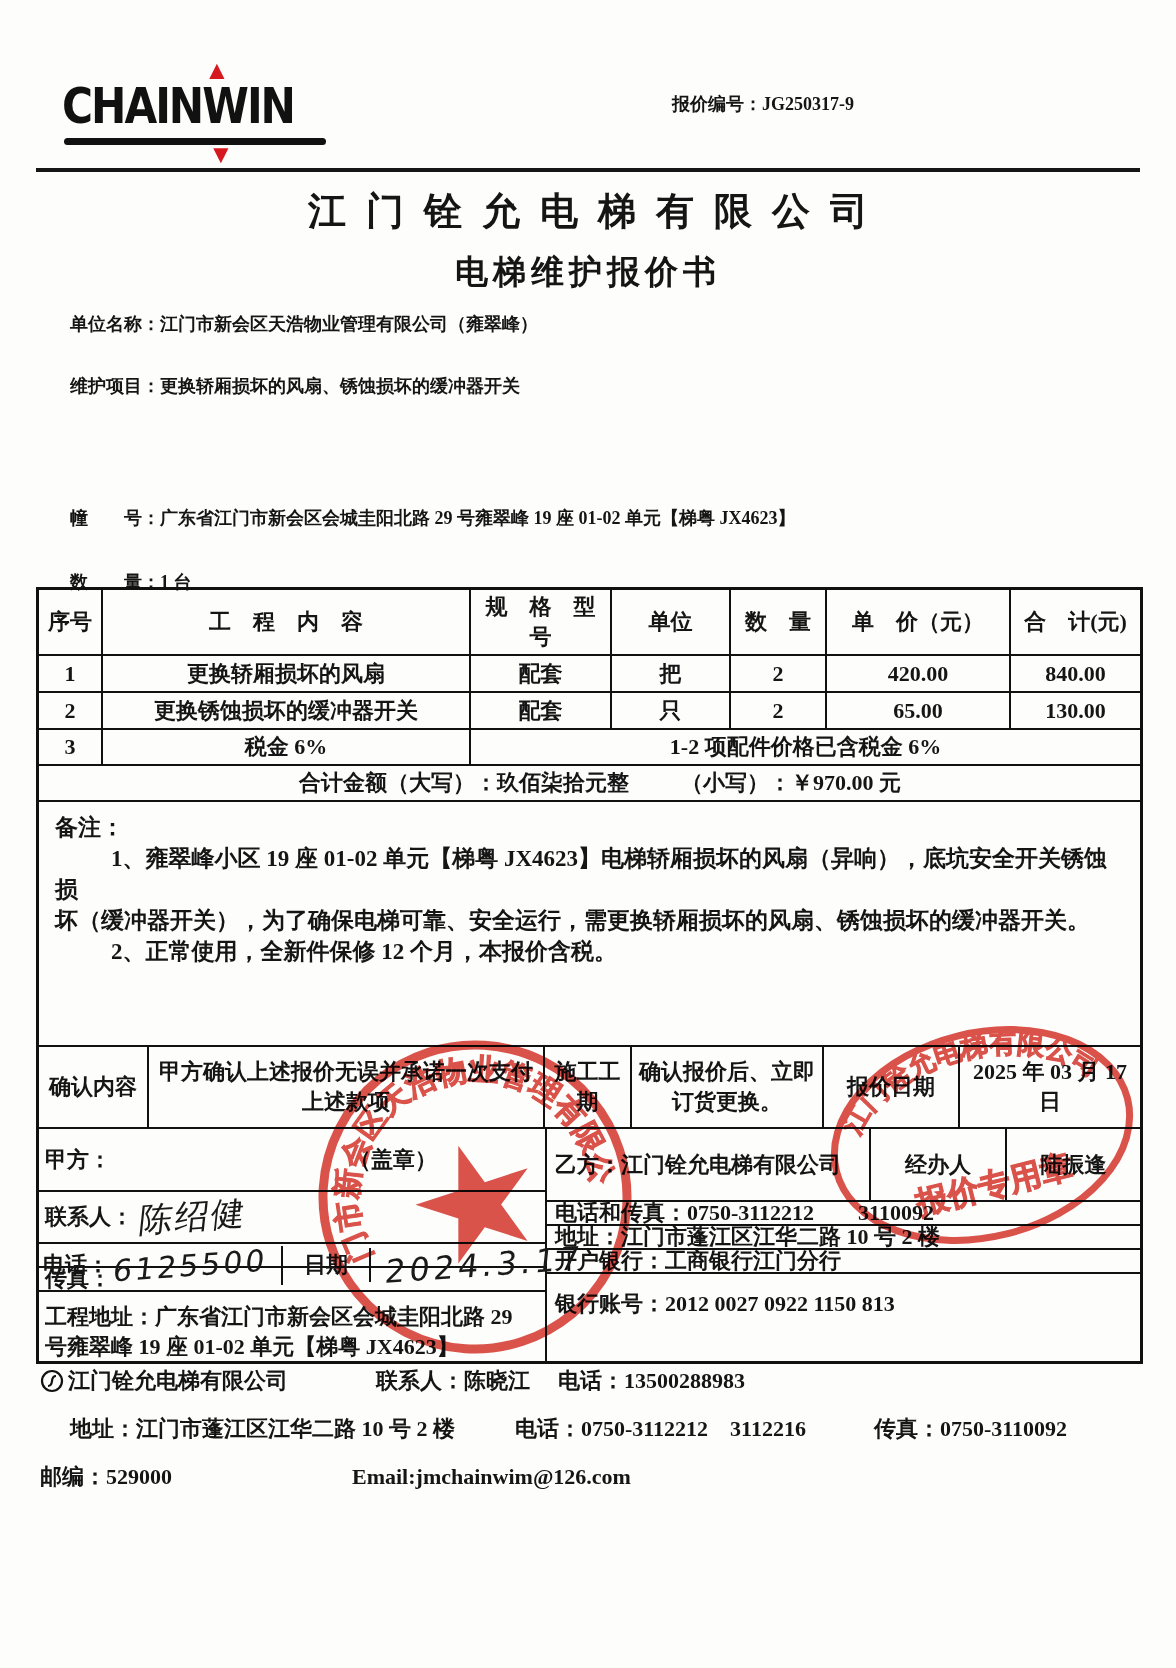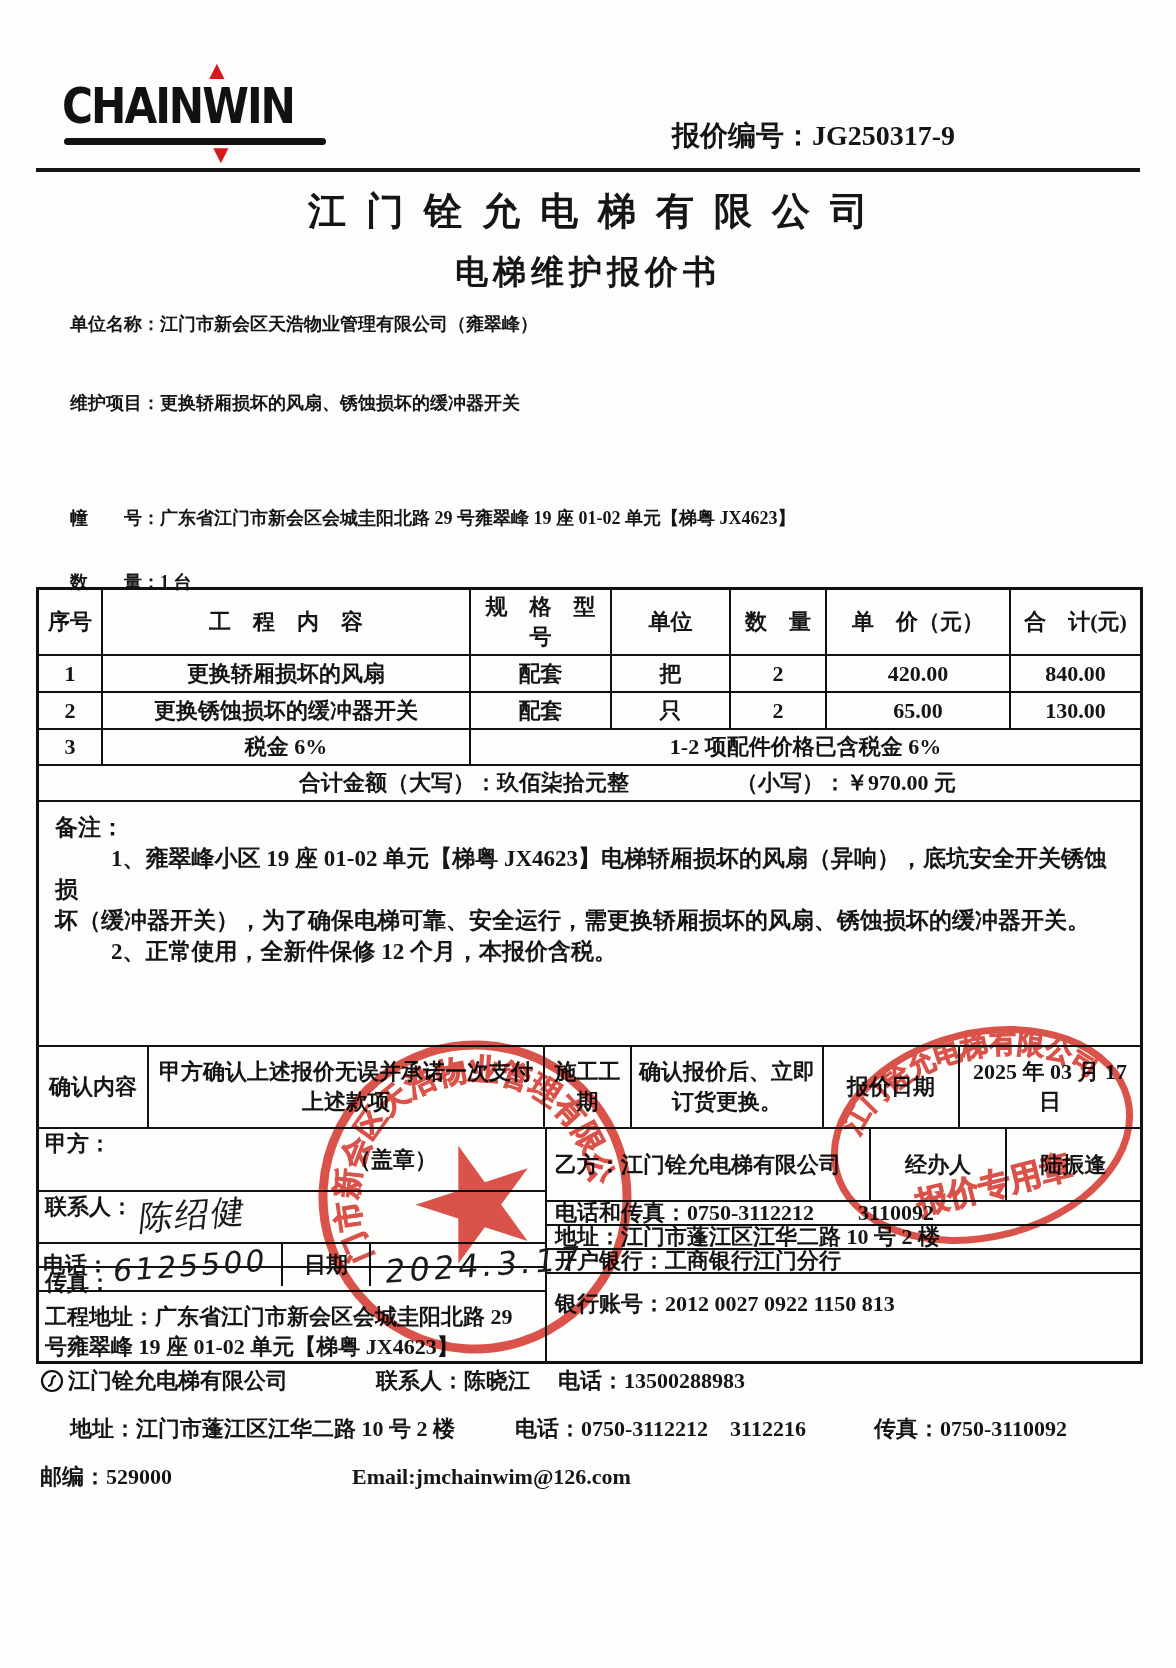--- a/index.html
+++ b/index.html
@@ -20,69 +20,69 @@
     font-family:"DejaVu Sans", sans-serif;
     font-weight:bold;font-size:47px;letter-spacing:-2px;
     color:#111; font-stretch:condensed;
     position:absolute;left:0;top:18px;
     transform:scaleY(1.05);
   }
   .logo-underline{position:absolute;left:2px;top:78px;width:262px;height:7px;background:#111;border-radius:4px;}
   .logo-arrow-up{position:absolute;left:142px;top:-2px;color:#d6191e;font-size:26px;line-height:1;}
   .logo-arrow-down{position:absolute;left:146px;top:82px;color:#d6191e;font-size:26px;line-height:1;}
   .quote-no{
-    position:absolute;left:672px;top:117px;
-    font-size:28px;font-weight:bold;
+    position:absolute;left:672px;top:92px;
+    font-size:18px;font-weight:bold;
   }
   .top-rule{position:absolute;left:36px;top:168px;width:1104px;height:4px;background:#161616;}
   .title1{
     position:absolute;left:0;top:186px;width:100%;
     text-align:center;font-size:38px;font-weight:bold;letter-spacing:20px;text-indent:20px;
   }
   .title2{
     position:absolute;left:0;top:250px;width:100%;
     text-align:center;font-size:33px;font-weight:bold;letter-spacing:5px;
   }
   
   .field{position:absolute;left:70px;font-size:18px;font-weight:bold;white-space:nowrap;}
-  .f0{top:312px}.f1{top:391px}.f2{top:442px}.f3{top:506px}.f4{top:570px}
+  .f0{top:312px}.f1{top:374px}.f2{top:442px}.f3{top:506px}.f4{top:570px}
   
   .doc{
     position:absolute;left:36px;top:587px;width:1101px;
     border:3px solid #111;
     font-size:22px;font-weight:600;
   }
   .grid{display:grid;}
   .cell{
     border-right:2px solid #111;
     display:flex;align-items:center;justify-content:center;
     text-align:center;padding:2px 4px;box-sizing:border-box;
   }
   .cell:last-child{border-right:none;}
   .rowline{border-bottom:2px solid #111;}
   .cols-main{grid-template-columns:64px 368px 141px 119px 96px 184px auto;}
   .cols-tax{grid-template-columns:64px 368px auto;}
   .h63{min-height:63px}.h35{min-height:35px}.h31{min-height:31px}
   .total-row{display:flex;align-items:center;min-height:34px;}
   .total-daxie{margin-left:260px;}
-  .total-xiaoxie{margin-left:107px;}
+  .total-xiaoxie{margin-left:52px;}
   
   .remarks{min-height:245px;padding:10px 14px 6px 16px;box-sizing:border-box;font-size:23px;}
   .remarks p{margin:0;}
   .rm-label{margin-bottom:52px;}
   .rm-l1{text-indent:56px;margin-bottom:40px;}
   .rm-l2{margin-bottom:44px;}
   .rm-l3{text-indent:56px;}
   
   .cols-confirm{grid-template-columns:110px 396px 87px 192px 136px auto;}
   .h80{min-height:80px}
   .confirm-body{display:flex;}
   .cb-left{width:506px;border-right:2px solid #111;}
   .cb-right{flex:1;}
-  .lrow{display:flex;padding:0 6px;box-sizing:border-box;}
+  .lrow{display:flex;align-items:center;padding:0 6px;box-sizing:border-box;}
   .lrow,.rrow{border-bottom:2px solid #111;}
   .cb-left .lrow:last-child,.cb-right .rrow:last-child{border-bottom:none;}
   .jiafang-row{height:63px;justify-content:flex-start;position:relative;}
   .gaizhang{position:absolute;right:108px;top:16px;}
   .h39{height:52px}.h38{height:24px}
   .phone-grid{display:grid;grid-template-columns:244px 88px auto;padding:0;}
   .phone-grid .cell{border-right:2px solid #111;justify-content:flex-start;}
   .phone-grid .cell.ctr{justify-content:center;}
   .phone-grid .cell:last-child{border-right:none;}
   .addr-row{min-height:66px;align-items:flex-start;padding-top:10px;line-height:1.35;}

